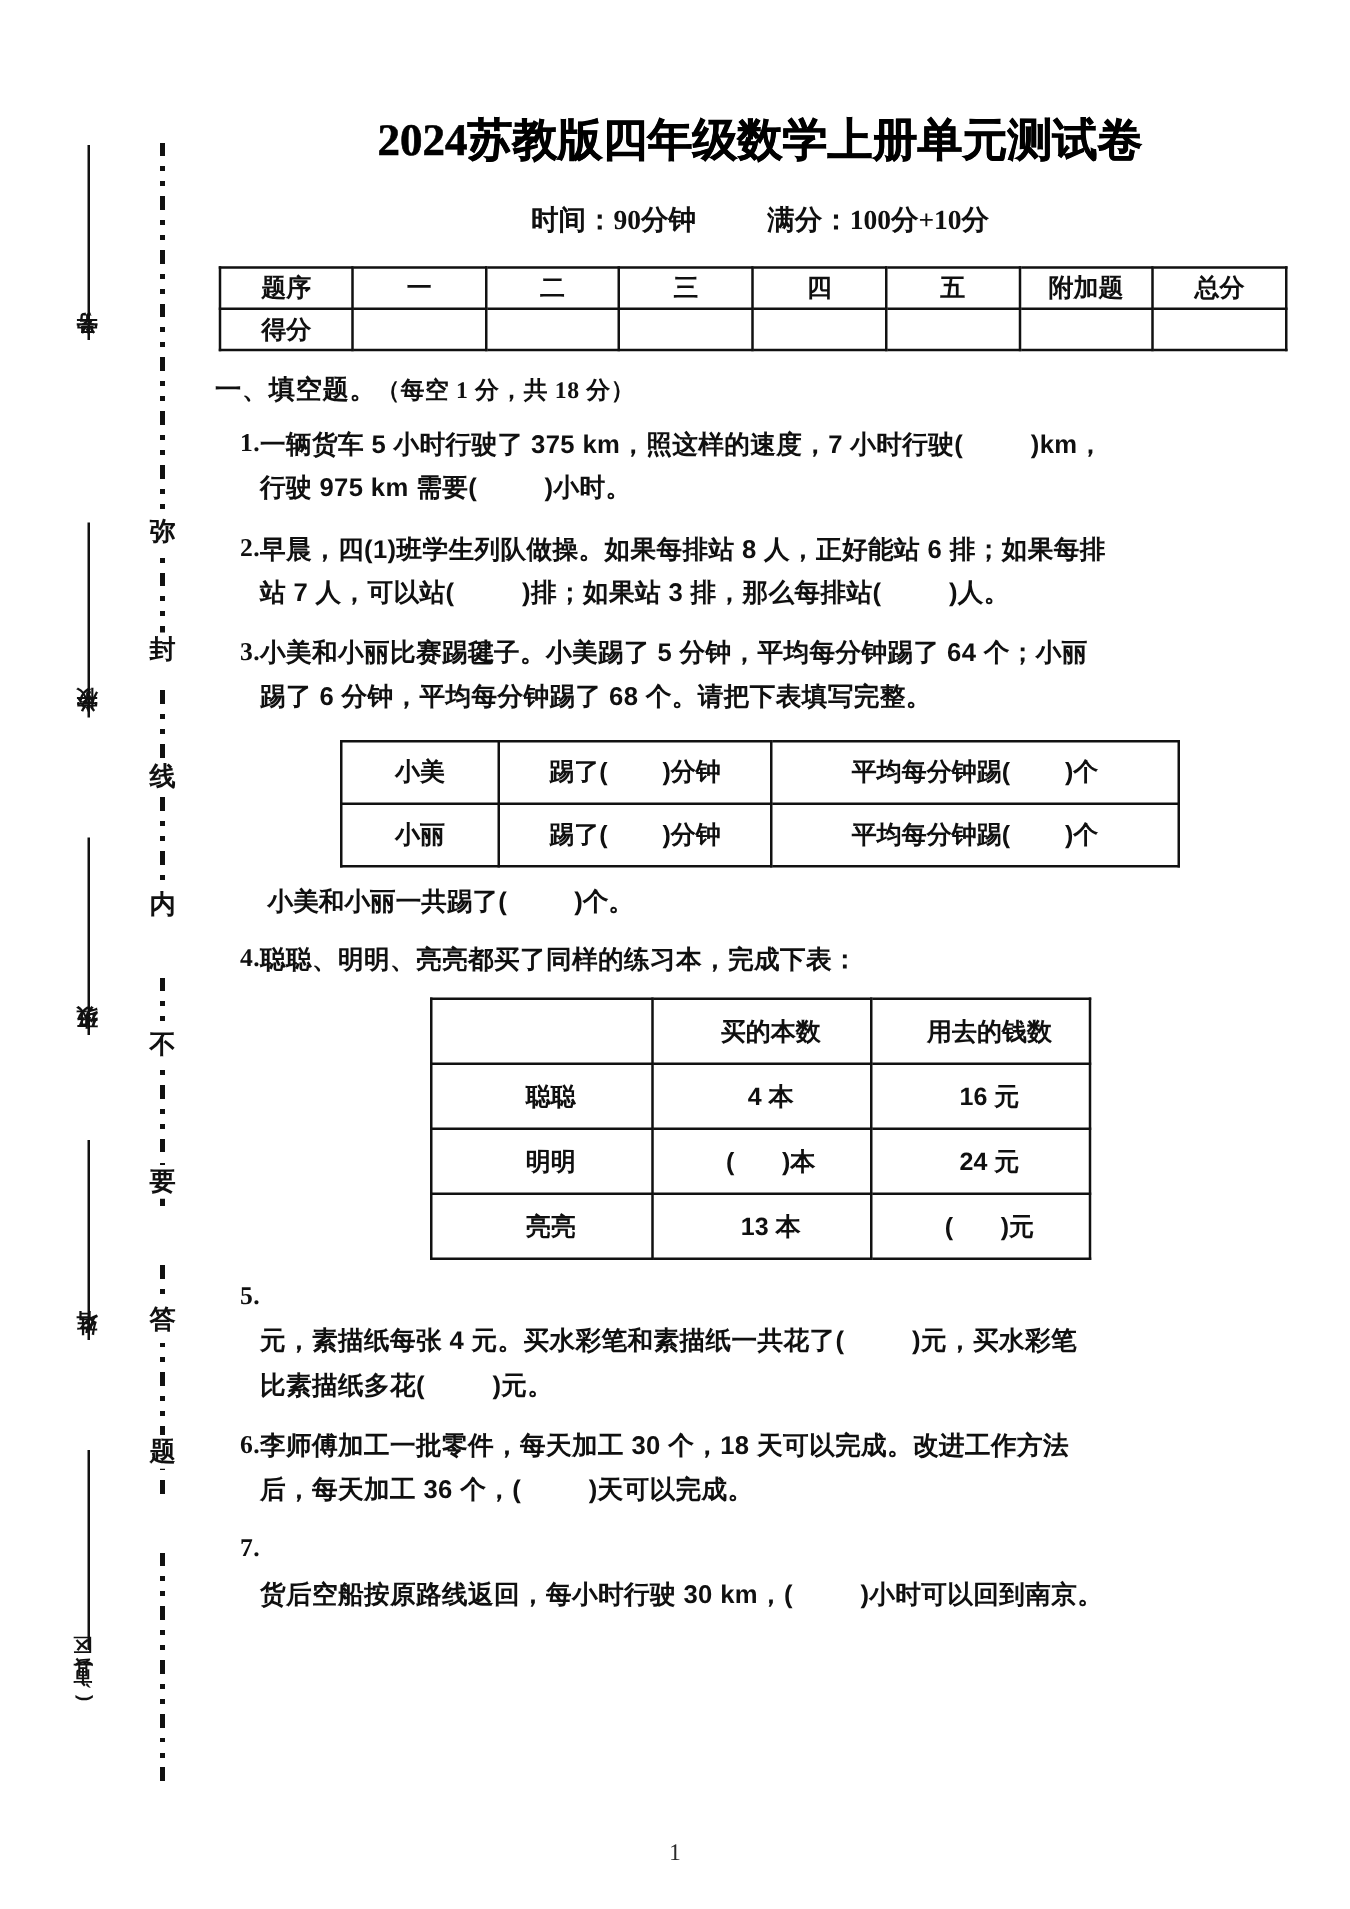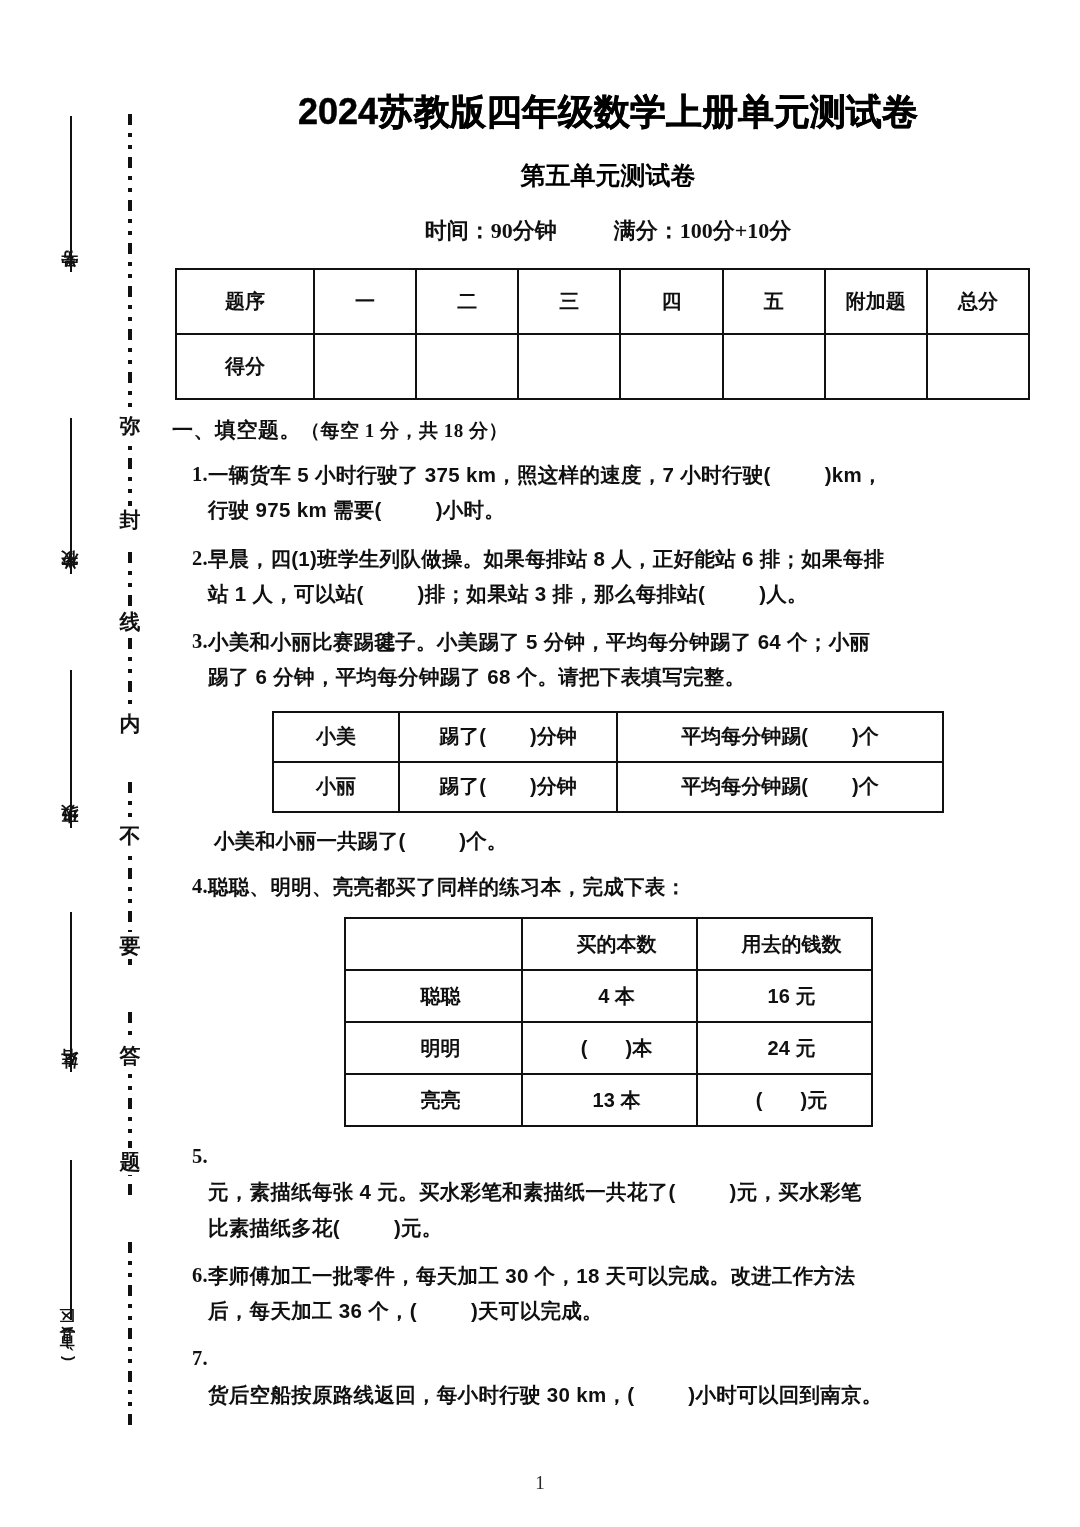--- a/index.html
+++ b/index.html
@@ -74,21 +74,21 @@
   .content {
     position: absolute;
     left: 172px;
     top: 0;
     width: 872px;
     height: 1527px;
   }
 
   .doc-title {
     text-align: center;
-    font-family: Liberation Sans, sans-serif;
+    font-family: Liberation Serif, serif;
     font-weight: bold;
     font-size: 36px;
     letter-spacing: 0px;
     margin-top: 88px;
     color: #000;
     -webkit-text-stroke: 0.5px #000;
   }
   .doc-subtitle {
     text-align: center;
     font-family: "Liberation Sans", "DejaVu Sans", sans-serif;
@@ -114,21 +114,21 @@
     width: 855px;
     table-layout: fixed;
   }
   table.score td {
     border: 2px solid #111;
     height: 31px;
     text-align: center;
     font-family: "Liberation Sans", "DejaVu Sans", sans-serif;
     font-weight: bold;
     font-size: 20px;
-    padding: 16px;
+    padding: 0;
   }
   table.score td.lbl { width: 104px; }
 
   
   .sec-head {
     margin-top: 16px;
     font-family: "Liberation Sans", "DejaVu Sans", sans-serif;
     font-weight: bold;
     font-size: 21px;
     letter-spacing: 0.5px;
@@ -237,21 +237,20 @@
     <div class="seal-char" style="top:710px;">内</div>
     <div class="seal-char" style="top:822px;">不</div>
     <div class="seal-char" style="top:932px;">要</div>
     <div class="seal-char" style="top:1042px;">答</div>
     <div class="seal-char" style="top:1148px;">题</div>
   </div>
 
   <div class="content">
 
     <div class="doc-title">2024苏教版四年级数学上册单元测试卷</div>
-    <div class="doc-subtitle">第五单元测试卷</div>
 
     <div class="meta-line">
       <span>时间：90分钟</span>
       <span class="gap"></span>
       <span>满分：100分+10分</span>
     </div>
 
     <table class="score">
       <tbody>
           <tr>
@@ -286,21 +285,21 @@
       <span class="body">
         <span>一辆货车 5 小时行驶了 375 km，照这样的速度，7 小时行驶(</span><span class="blank"></span><span>)km，</span><br>
         <span>行驶 975 km 需要(</span><span class="blank"></span><span>)小时。</span>
       </span>
     </div>
 
     <div class="q">
       <span class="num">2.</span>
       <span class="body">
         <span>早晨，四(1)班学生列队做操。如果每排站 8 人，正好能站 6 排；如果每排</span><br>
-        <span>站 1 人，可以站(</span><span class="blank"></span><span>)排；如果站 3 排，那么每排站(</span><span class="blank"></span><span>)人。</span>
+        <span>站 7 人，可以站(</span><span class="blank"></span><span>)排；如果站 3 排，那么每排站(</span><span class="blank"></span><span>)人。</span>
       </span>
     </div>
 
     <div class="q">
       <span class="num">3.</span>
       <span class="body">
         <span>小美和小丽比赛踢毽子。小美踢了 5 分钟，平均每分钟踢了 64 个；小丽</span><br>
         <span>踢了 6 分钟，平均每分钟踢了 68 个。请把下表填写完整。</span>
       </span>
     </div>

